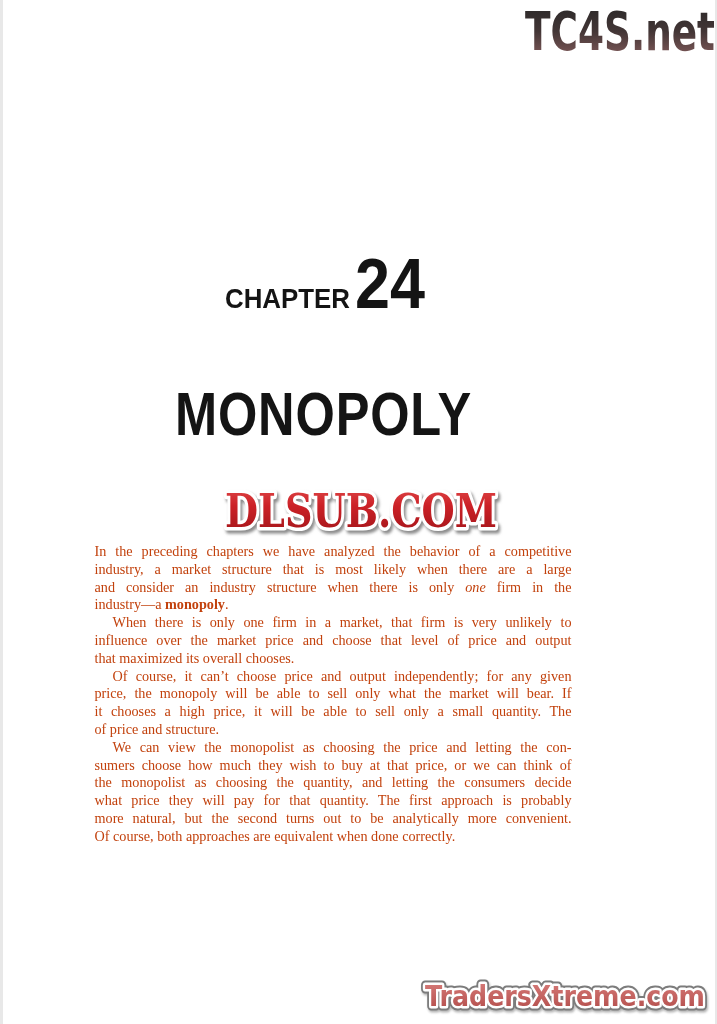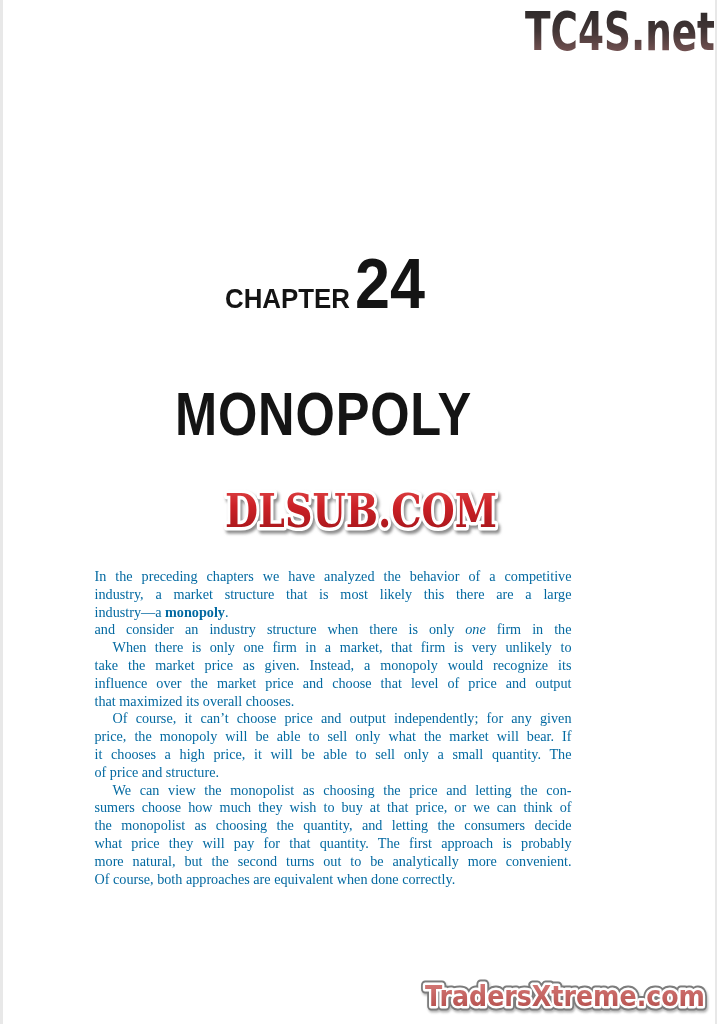--- a/index.html
+++ b/index.html
@@ -23,21 +23,21 @@
       fill:url(#dlGrad);stroke:#ffffff;stroke-width:7px;paint-order:stroke;stroke-linejoin:round;
       filter:drop-shadow(2px 3px 1.5px rgba(120,120,120,0.85));}
   
   .traders{left:410px;top:970px;}
   .traders text{font-family:"DejaVu Sans",sans-serif;font-weight:bold;font-size:28px;}
   .tx-back{stroke:#6e6e6e;stroke-width:9px;stroke-linejoin:round;fill:#6e6e6e;opacity:0.9;
       filter:drop-shadow(1px 2px 1px rgba(90,90,90,0.5));}
   .tx-mid{stroke:#ffffff;stroke-width:5px;stroke-linejoin:round;fill:#ffffff;}
   .tx-front{fill:url(#txGrad);}
   
-  .body-text{position:absolute;left:92px;top:568px;width:477px;color:#0369a1;
+  .body-text{position:absolute;left:92px;top:543px;width:477px;color:#c2410c;
       font-size:14.2px;line-height:17.8px;}
   .line{text-align:justify;text-align-last:justify;white-space:nowrap;}
   .line.last{text-align-last:left;}
   .line.indent{text-indent:18px;}
   .line b{font-weight:bold;}
   .line i{font-style:italic;}
 </style>
 </head>
 <body>
 
@@ -74,25 +74,24 @@
   <svg class="title" width="320" height="70">
     <text x="2" y="55" textLength="297" lengthAdjust="spacingAndGlyphs">MONOPOLY</text>
   </svg>
 
   <svg class="dlsub" width="326" height="72">
     <text x="26" y="49" textLength="272" lengthAdjust="spacingAndGlyphs">DLSUB.COM</text>
   </svg>
 
   <div class="body-text">
       <div class="line">In the preceding chapters we have analyzed the behavior of a competitive</div>
-      <div class="line">industry, a market structure that is most likely this there are a large</div>
+      <div class="line">industry, a market structure that is most likely when there are a large</div>
+      <div class="line">and consider an industry structure when there is only <i>one</i> firm in the</div>
       <div class="line last">industry—a <b>monopoly</b>.</div>
-      <div class="line">and consider an industry structure when there is only <i>one</i> firm in the</div>
       <div class="line indent">When there is only one firm in a market, that firm is very unlikely to</div>
-      <div class="line">take the market price as given. Instead, a monopoly would recognize its</div>
       <div class="line">influence over the market price and choose that level of price and output</div>
       <div class="line last">that maximized its overall chooses.</div>
       <div class="line indent">Of course, it can’t choose price and output independently; for any given</div>
       <div class="line">price, the monopoly will be able to sell only what the market will bear. If</div>
       <div class="line">it chooses a high price, it will be able to sell only a small quantity. The</div>
       <div class="line last">of price and structure.</div>
       <div class="line indent">We can view the monopolist as choosing the price and letting the con-</div>
       <div class="line">sumers choose how much they wish to buy at that price, or we can think of</div>
       <div class="line">the monopolist as choosing the quantity, and letting the consumers decide</div>
       <div class="line">what price they will pay for that quantity. The first approach is probably</div>

